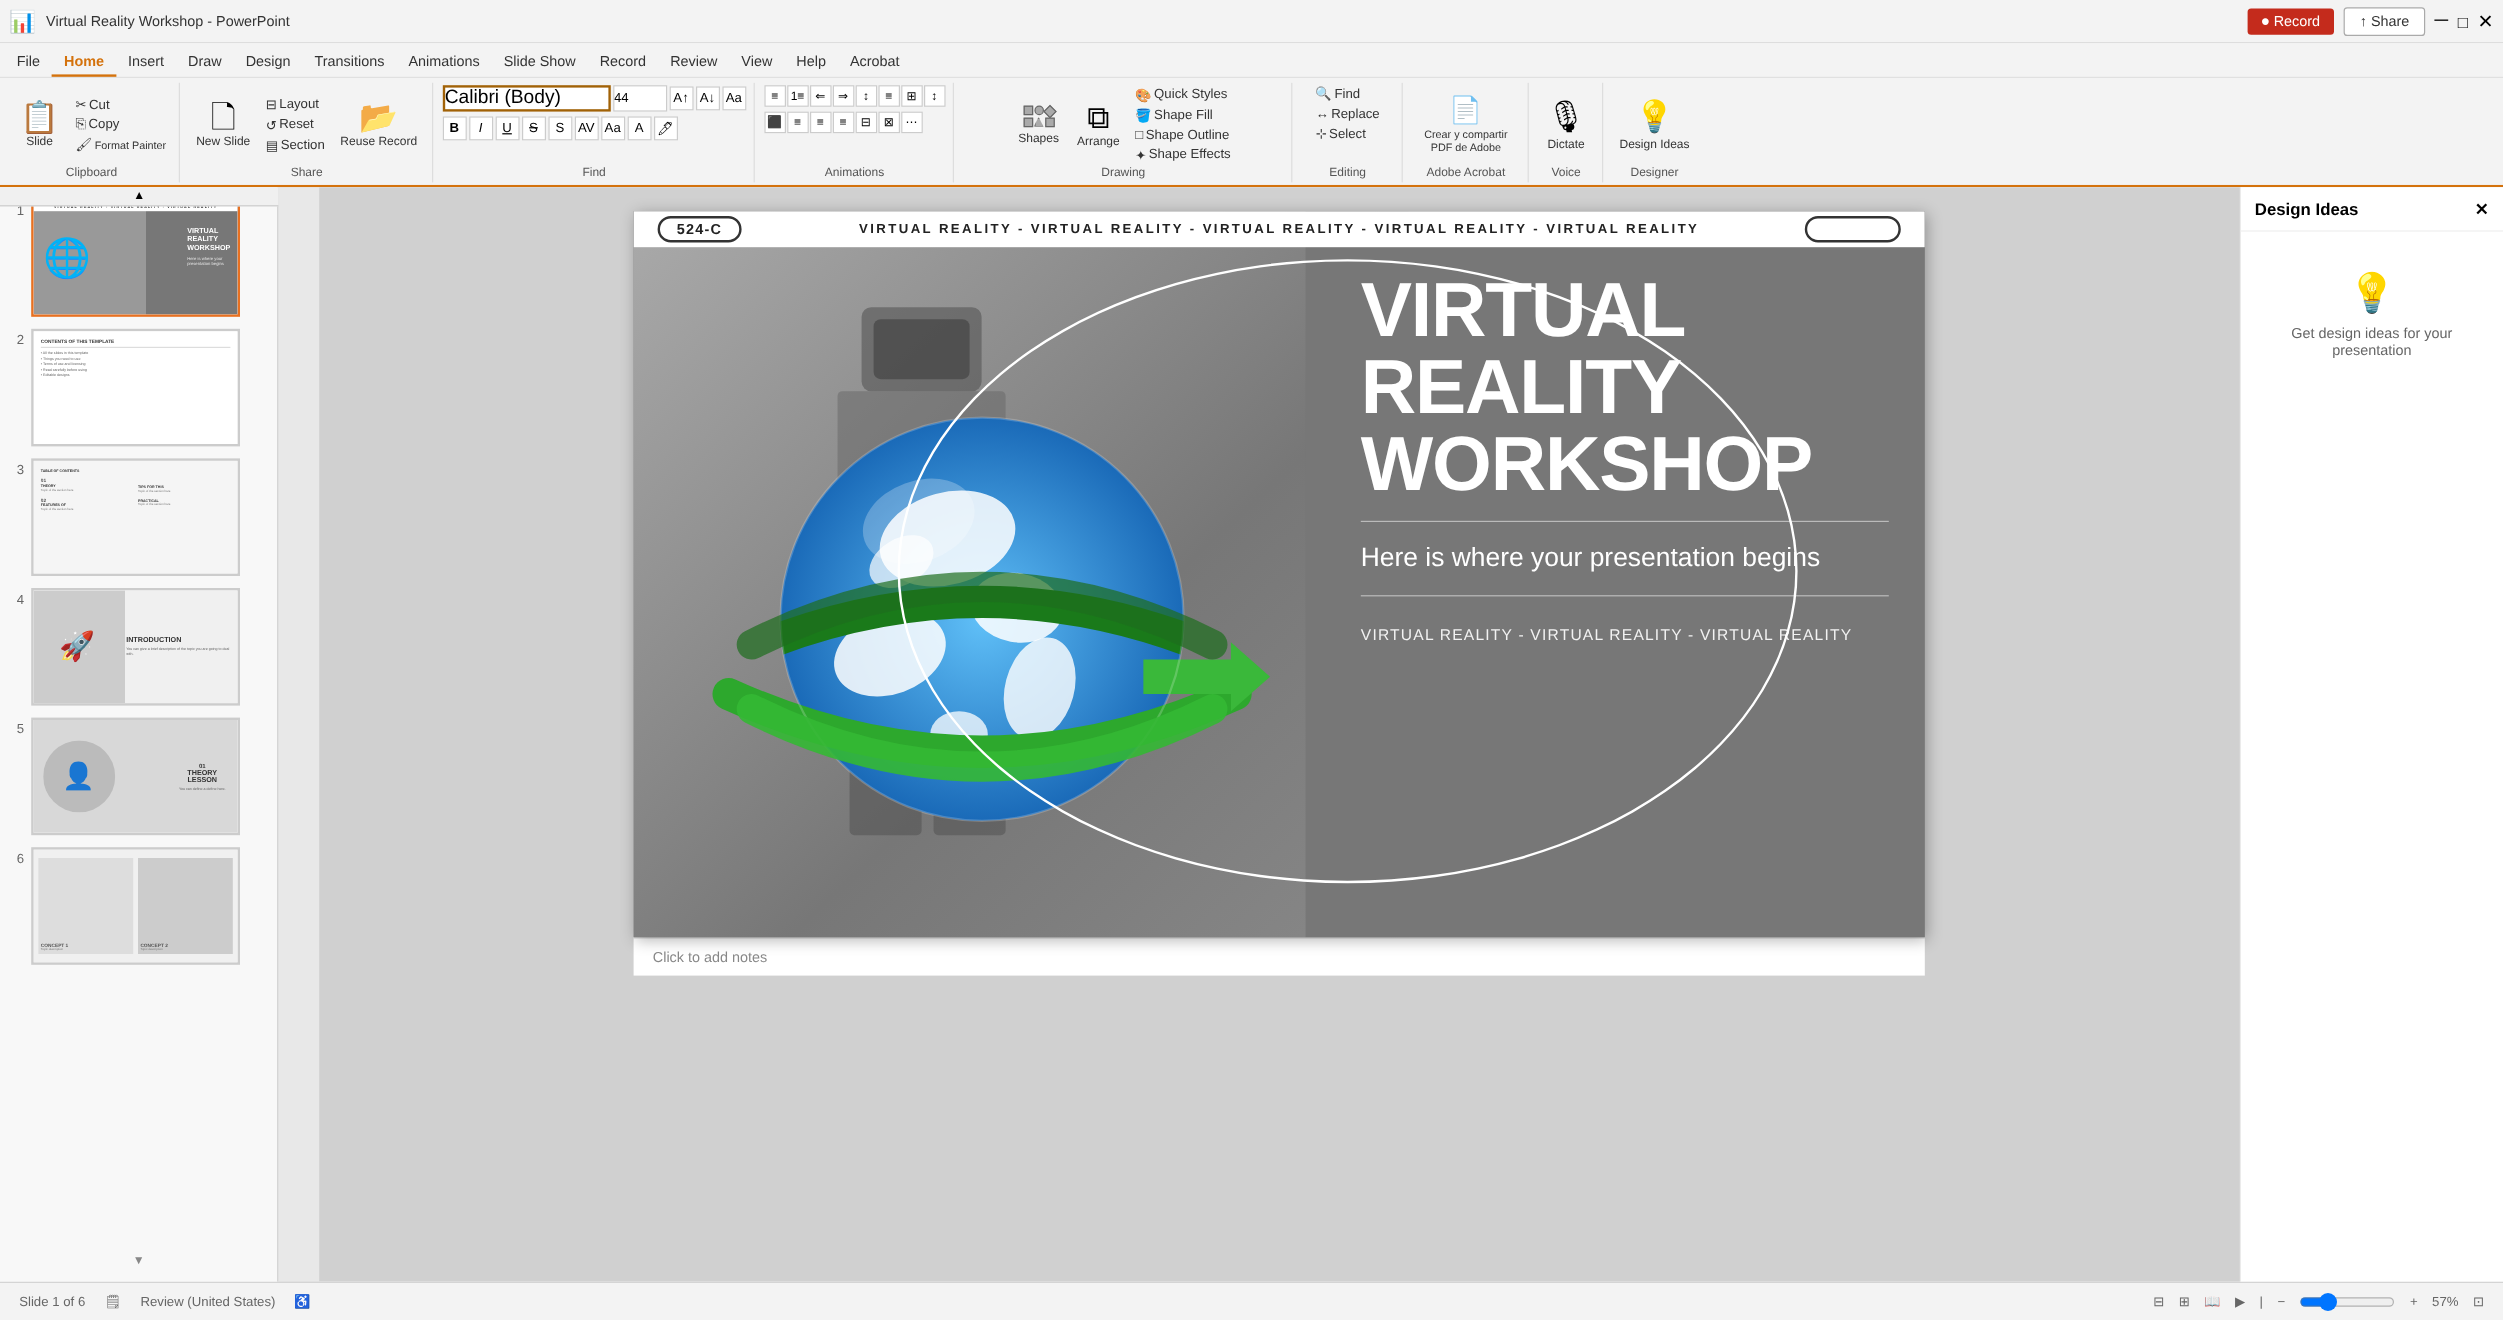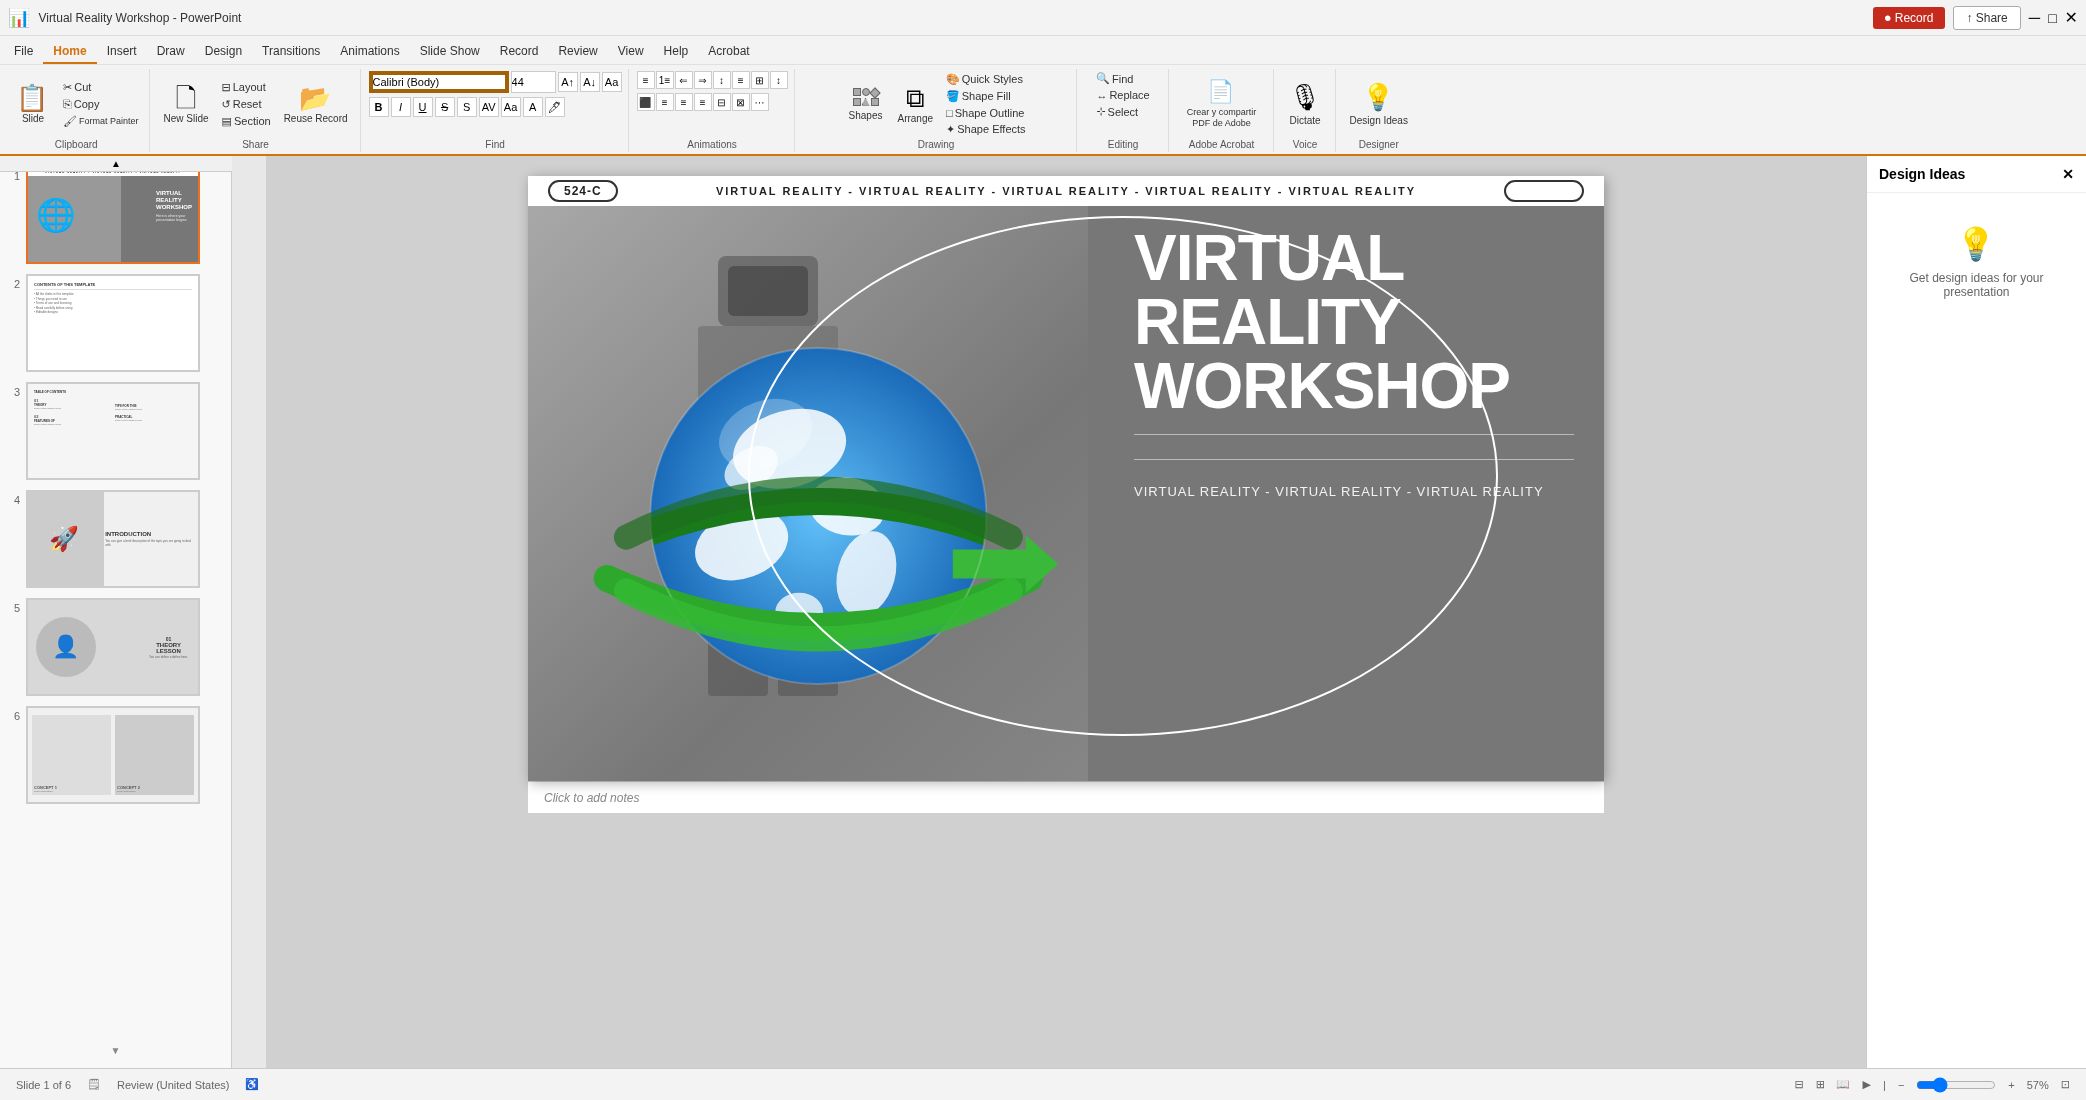--- a/index.html
+++ b/index.html
@@ -98,21 +98,21 @@
       cursor: pointer;
       padding: 1px 4px;
       border-radius: 2px;
       font-size: 11px;
       color: #333;
       white-space: nowrap;
     }
 
     
     .font-select {
-      width: 140px; height: 22px; font-size: 11px; border: 4px solid #a16207;
+      width: 140px; height: 22px; font-size: 16px; border: 2px solid #a16207;
     }
     .font-size-select {
       width: 45px; height: 22px; font-size: 11px; border: 1px solid #ccc;
     }
     .font-row { display: flex; gap: 2px; align-items: center; margin-bottom: 2px; }
     .mini-btn {
       width: 20px; height: 20px; border: 1px solid #ccc; background: white;
       font-size: 11px; cursor: pointer; display: flex; align-items: center; justify-content: center;
     }
 
@@ -776,27 +776,28 @@
             <div class="slide-ticker-oval"></div>
           </div>
 
           <div class="slide-right-content">
             <div class="slide-main-title">
               <span>VIRTUAL</span><br>
               <span>REALITY</span><br>
               <span>WORKSHOP</span>
             </div>
             <div class="slide-subtitle-line"></div>
+            <div class="slide-subtitle">Here is where your presentation begins</div>
             <div class="slide-subtitle-line"></div>
             <div class="slide-bottom-ticker">VIRTUAL REALITY  -  VIRTUAL REALITY - VIRTUAL REALITY</div>
           </div>
 
         </div>
 
-        <div class="notes-bar" style="width:1076px;font-style:italic;">
+        <div class="notes-bar" style="width:1076px;">
           <span style="cursor:text;">Click to add notes</span>
         </div>
 
       </div>
 
     </div>
 
   </div>
 
   <div class="right-panel">

